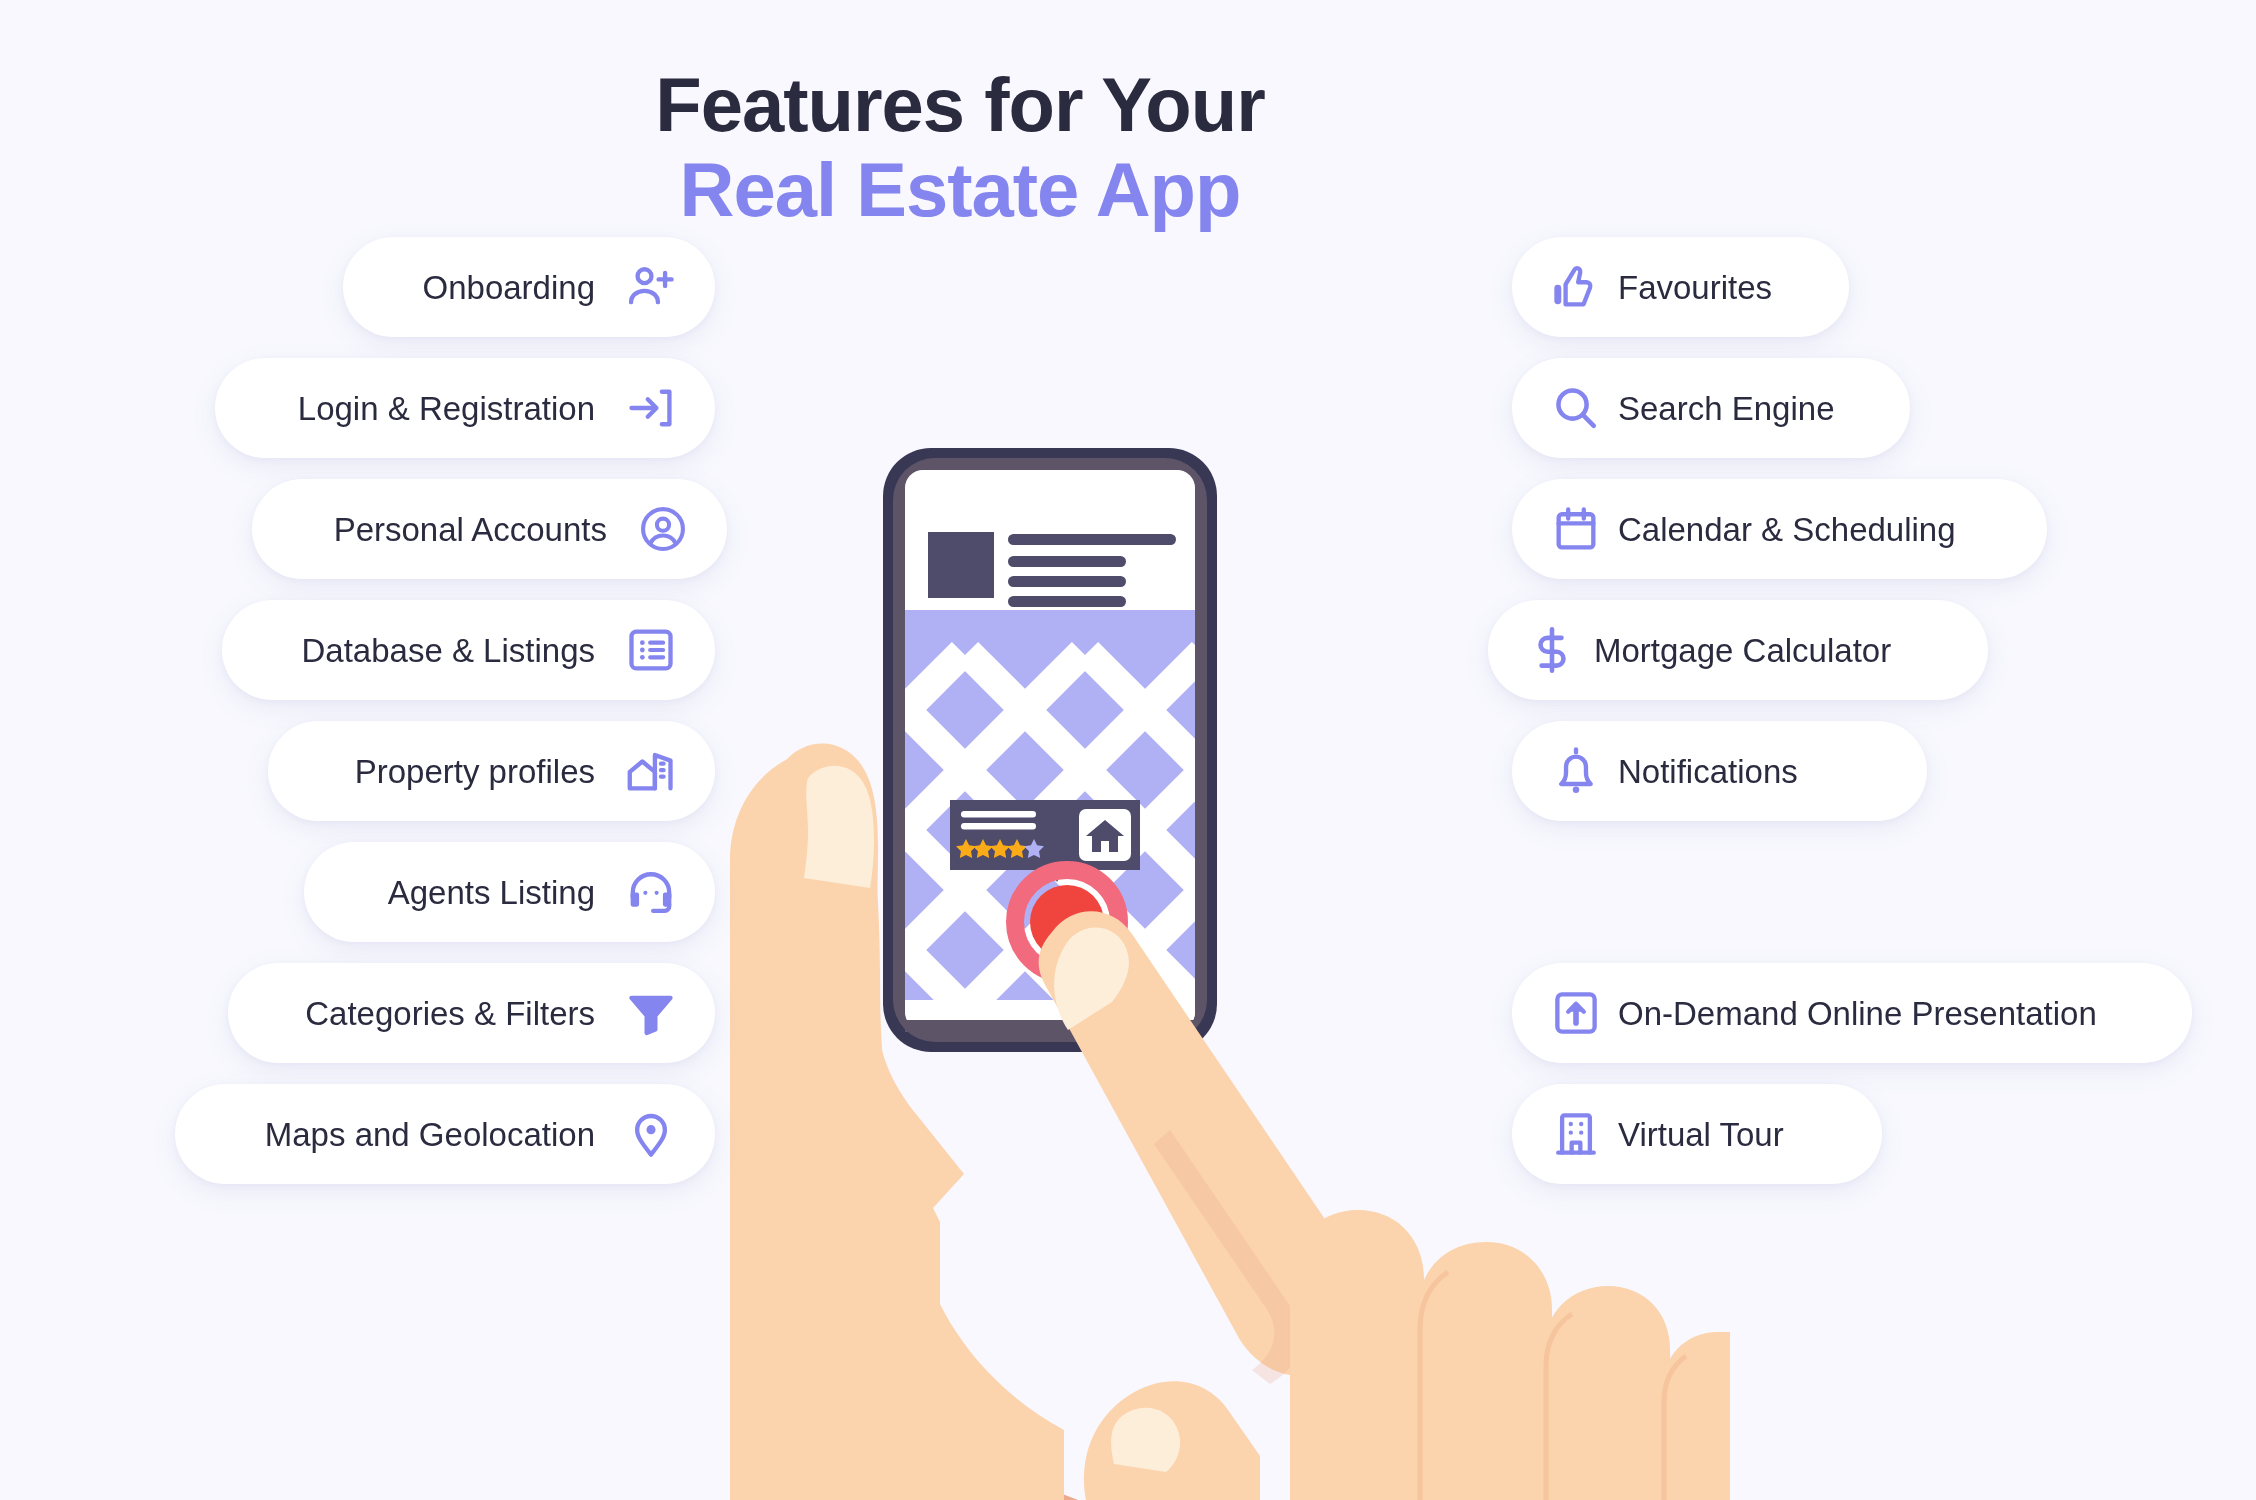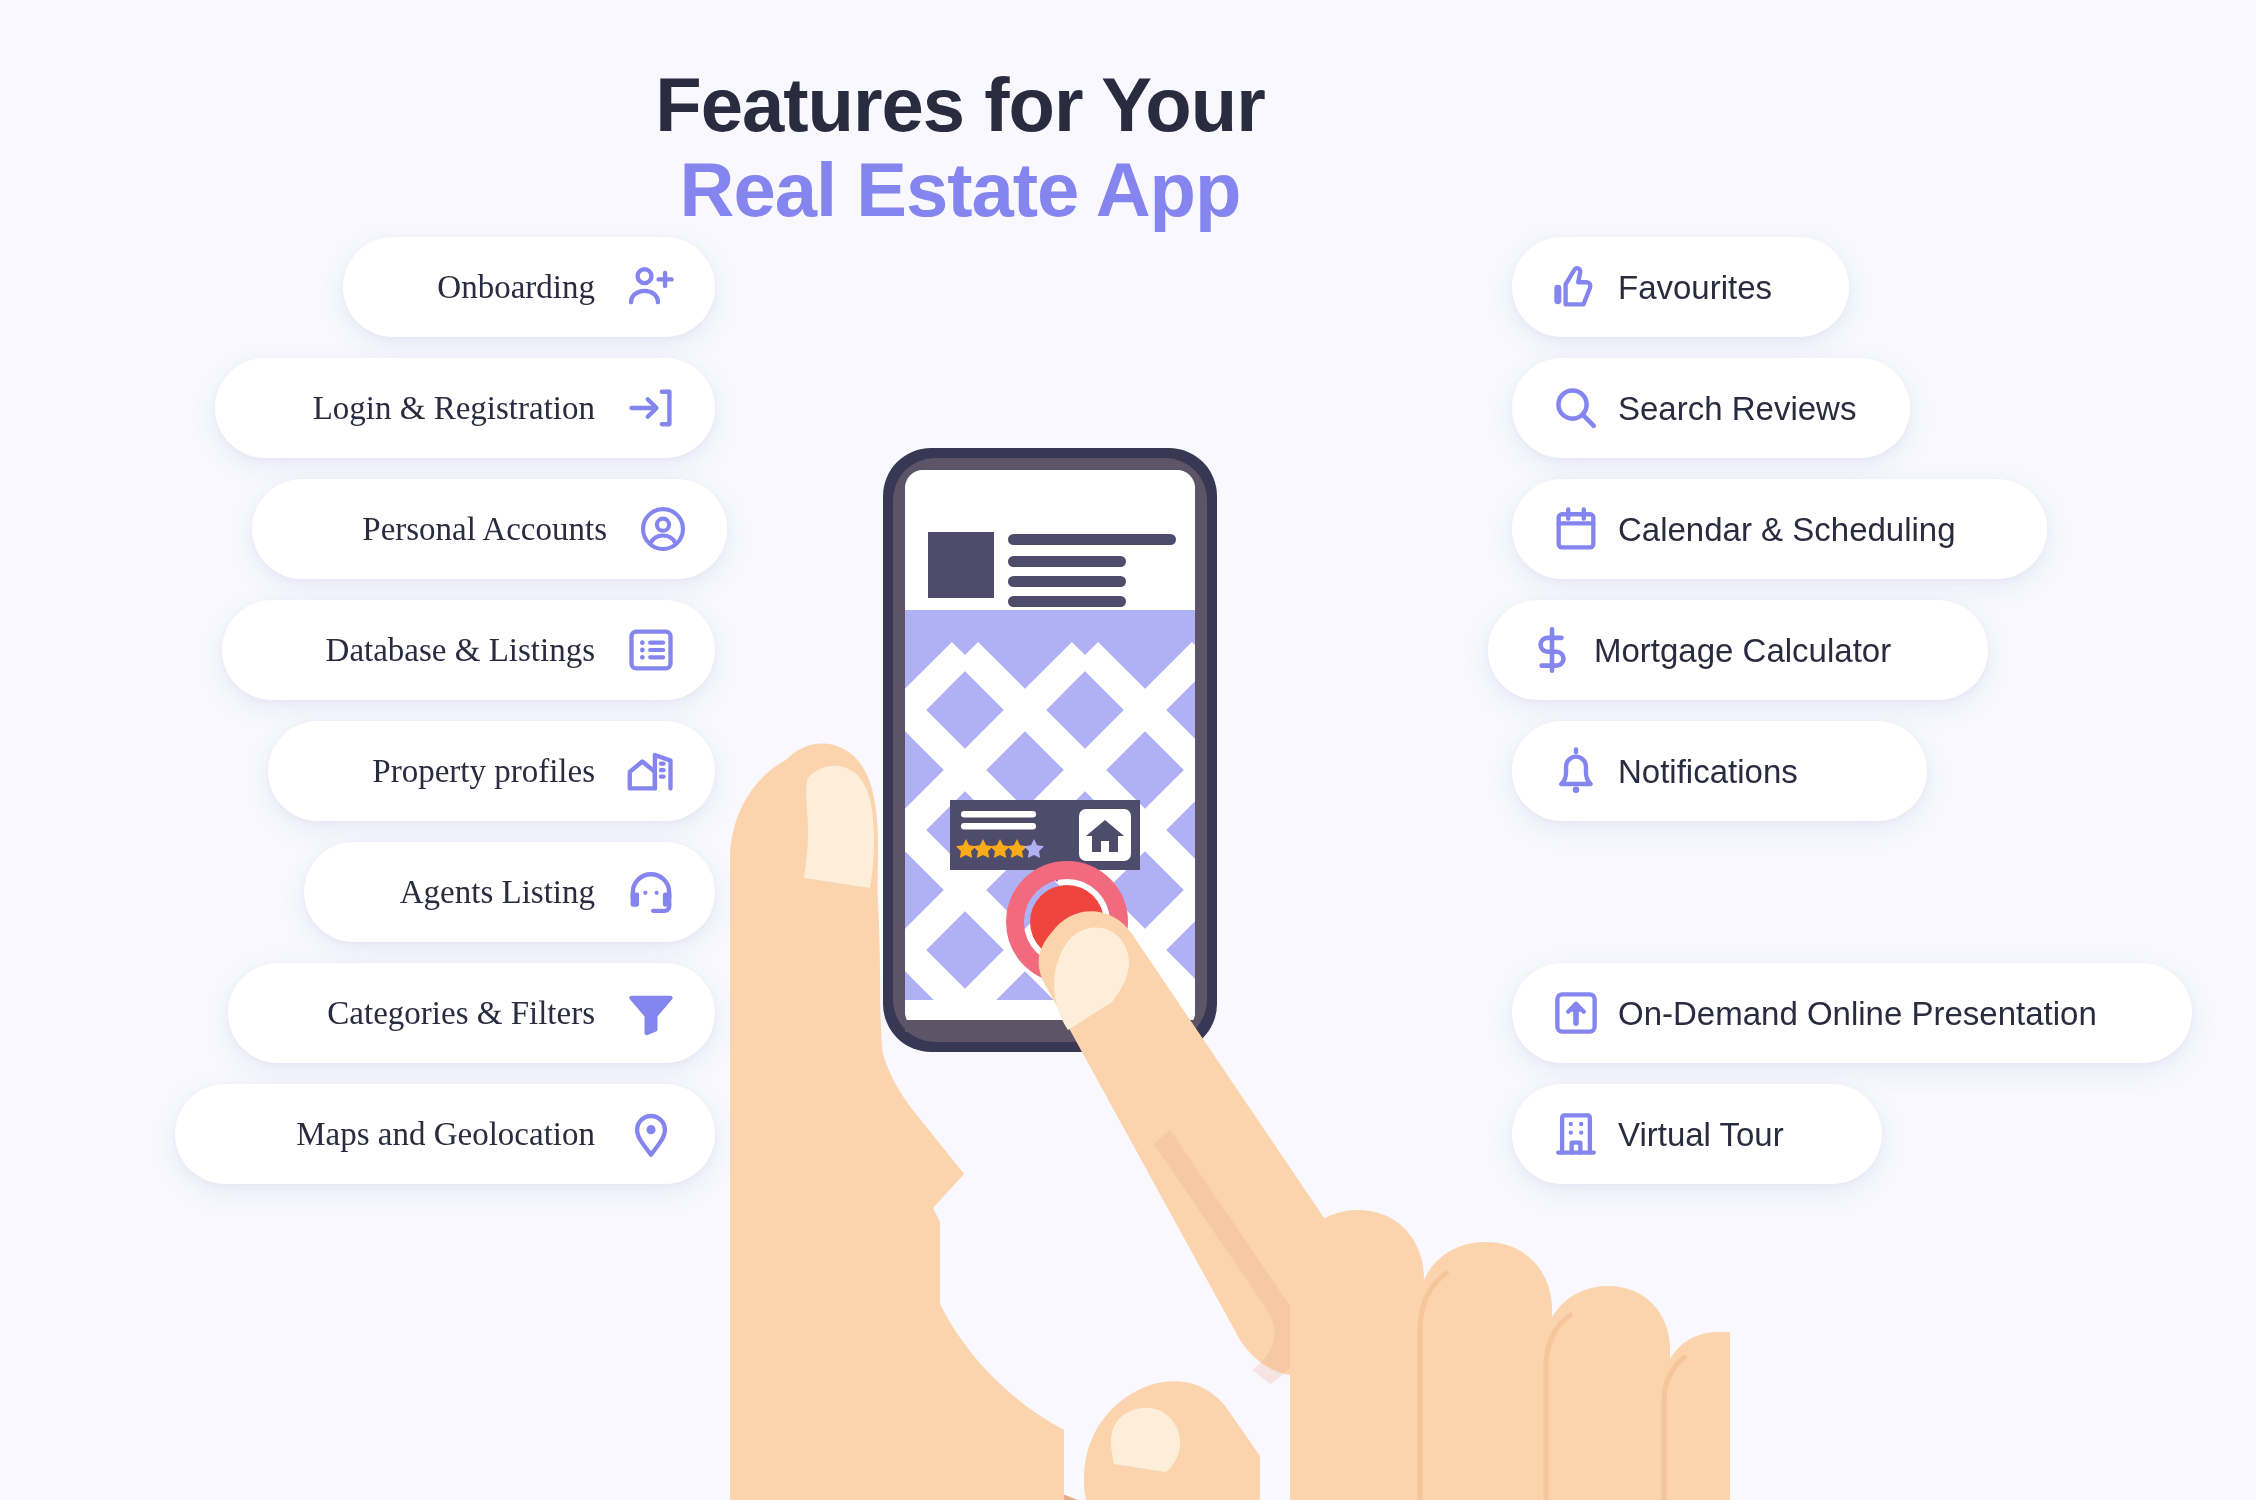--- a/index.html
+++ b/index.html
@@ -57,21 +57,20 @@
     display: flex; align-items: center; justify-content: center;
   }
   .ico svg { width: 52px; height: 52px; display: block; }
 
   
   .pill.left {
     justify-content: flex-end;
     padding-right: 38px;
     padding-left: 44px;
     gap: 30px;
-    font-family: Liberation Serif, serif;
   }
   
   .pill.right {
     justify-content: flex-start;
     padding-left: 38px;
     padding-right: 44px;
     gap: 16px;
   }
 
   
@@ -226,21 +225,21 @@
     <span class="pill-label">Favourites</span>
   </div>
 
   <div class="pill right" id="pill-r1">
     <span class="ico">
       <svg viewBox="0 0 24 24" fill="none" stroke="#8585ef" stroke-width="2.1" stroke-linecap="round">
         <circle cx="10.4" cy="10.4" r="6.5"></circle>
         <path d="M15.2 15.2l5 5"></path>
       </svg>
     </span>
-    <span class="pill-label">Search Reviews</span>
+    <span class="pill-label">Search Engine</span>
   </div>
 
   <div class="pill right" id="pill-r2">
     <span class="ico">
       <svg viewBox="0 0 24 24" fill="none" stroke="#8585ef" stroke-width="2" stroke-linecap="round" stroke-linejoin="round">
         <rect x="4" y="5.2" width="16" height="15.3" rx="1.5"></rect>
         <path d="M4 9.4h16"></path>
         <path d="M8.4 3v4.2M15.6 3v4.2"></path>
       </svg>
     </span>

